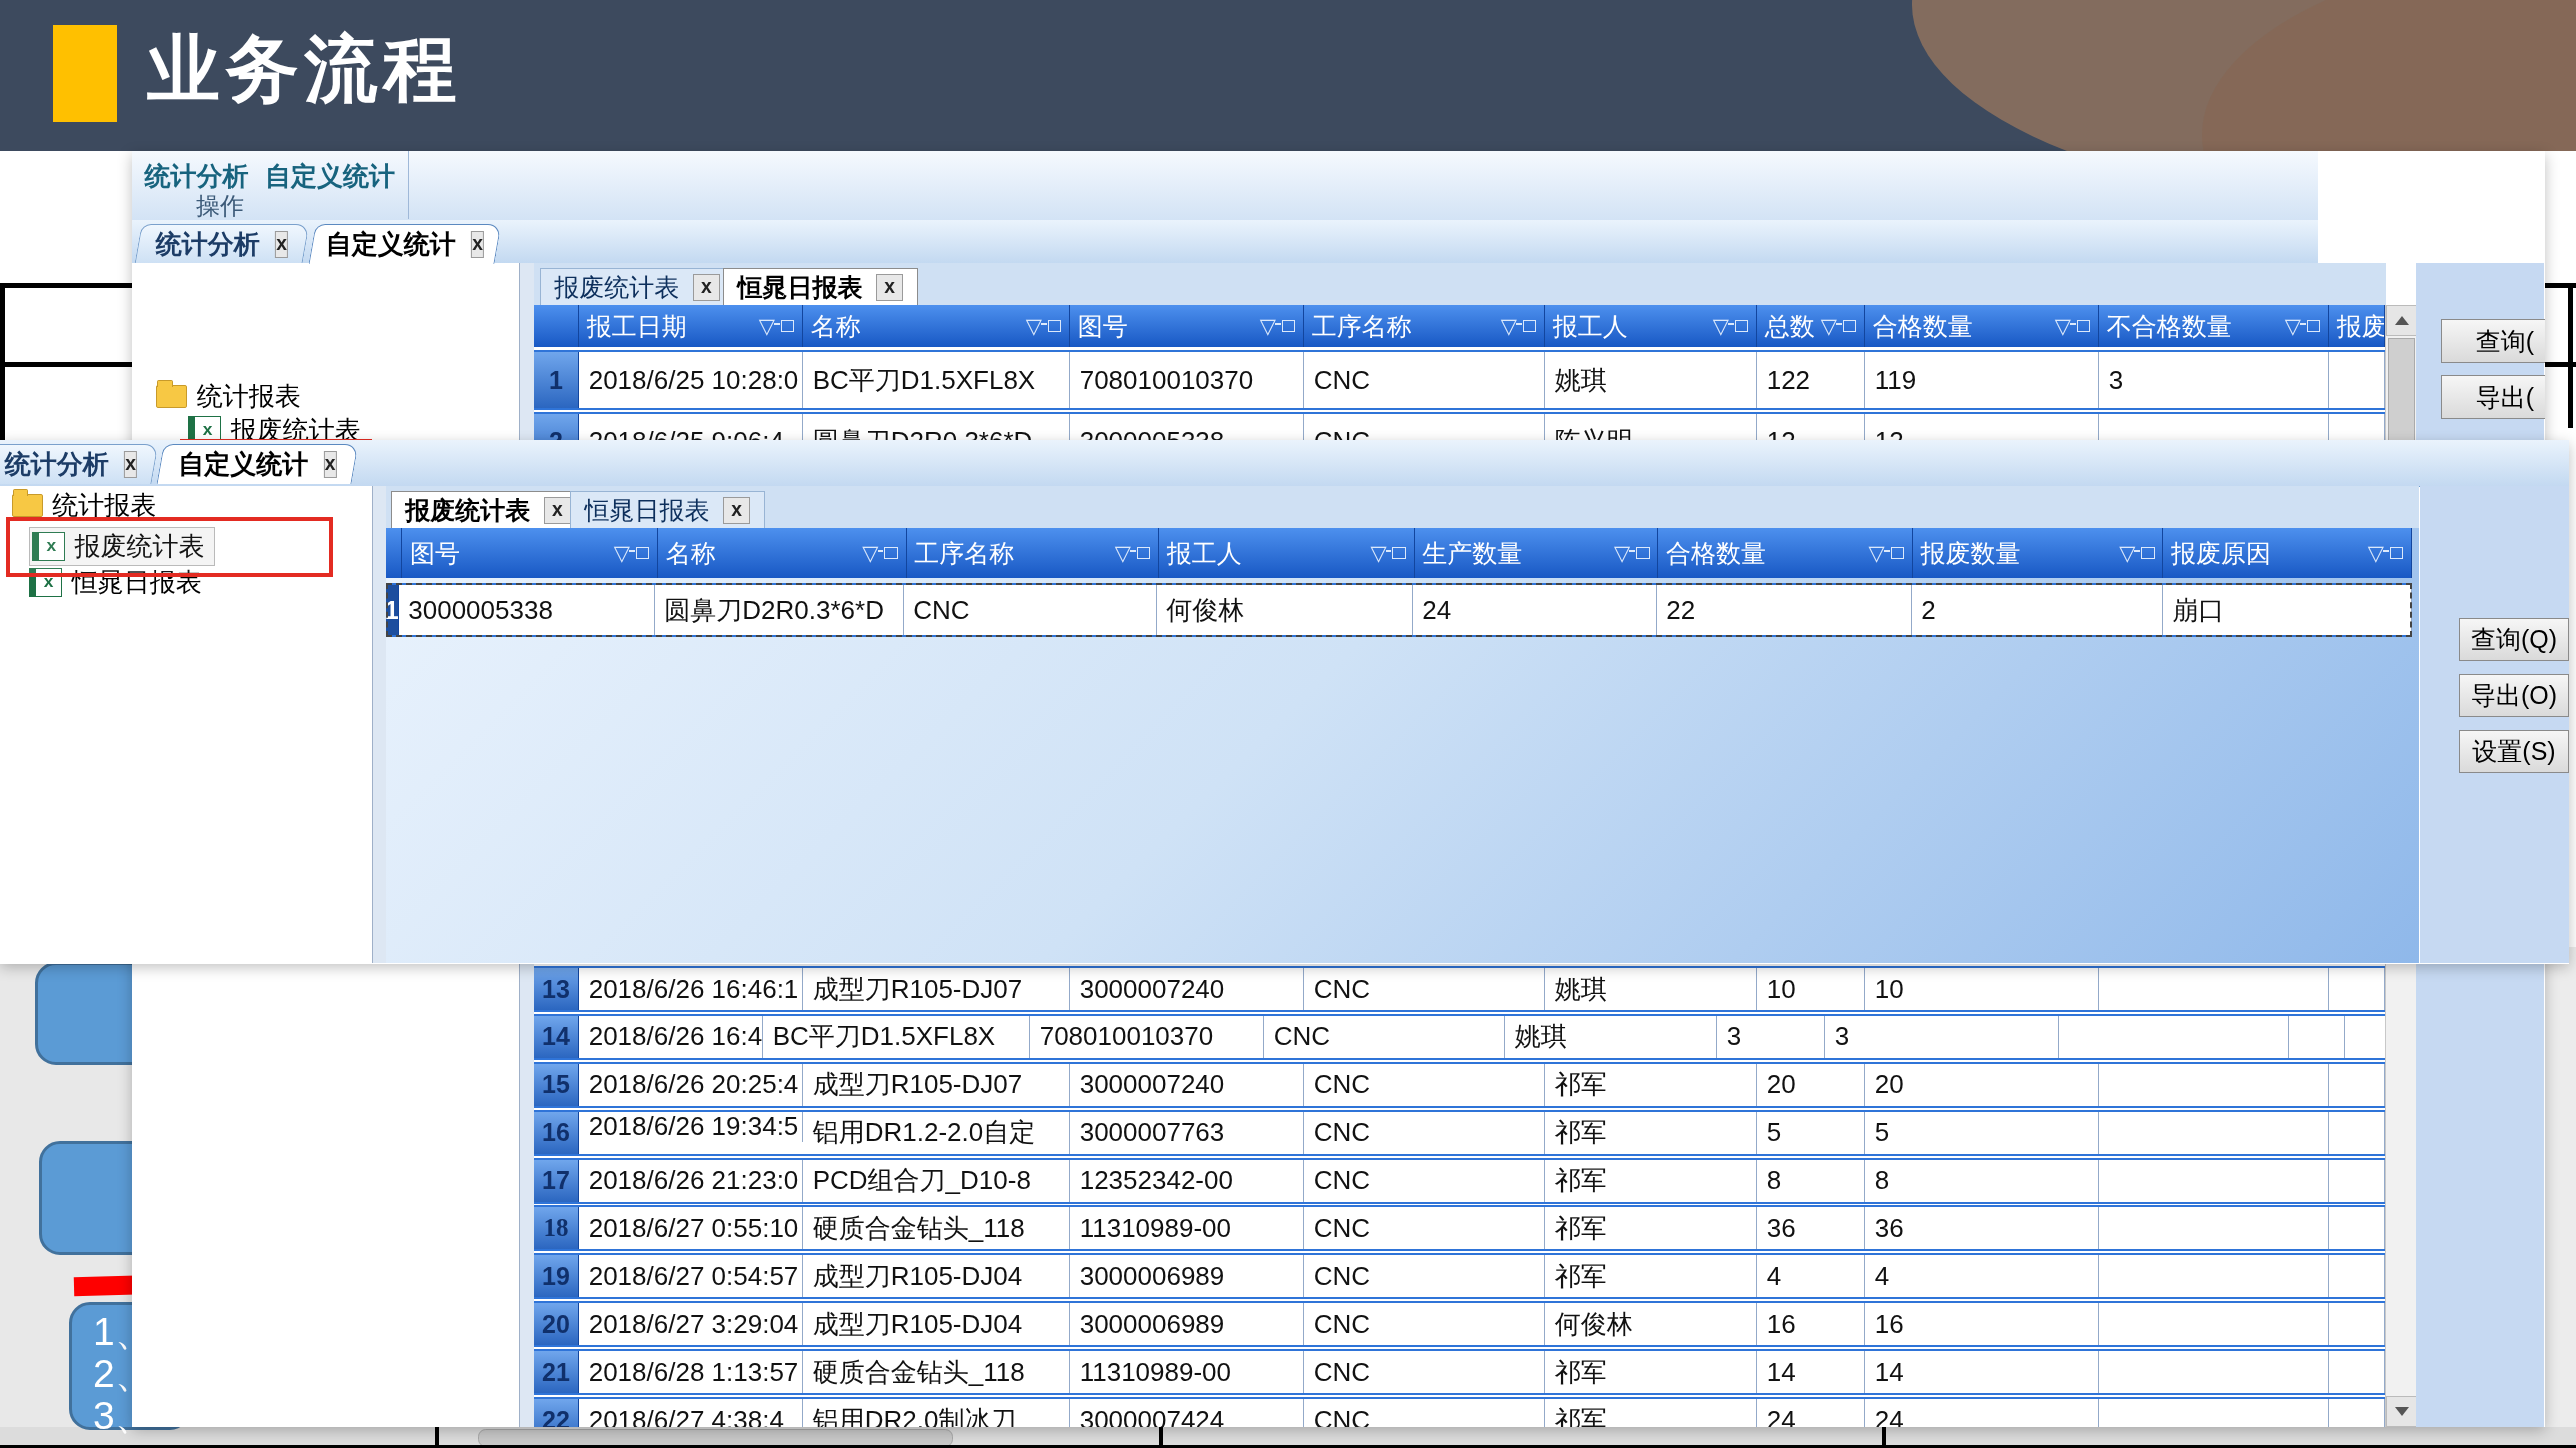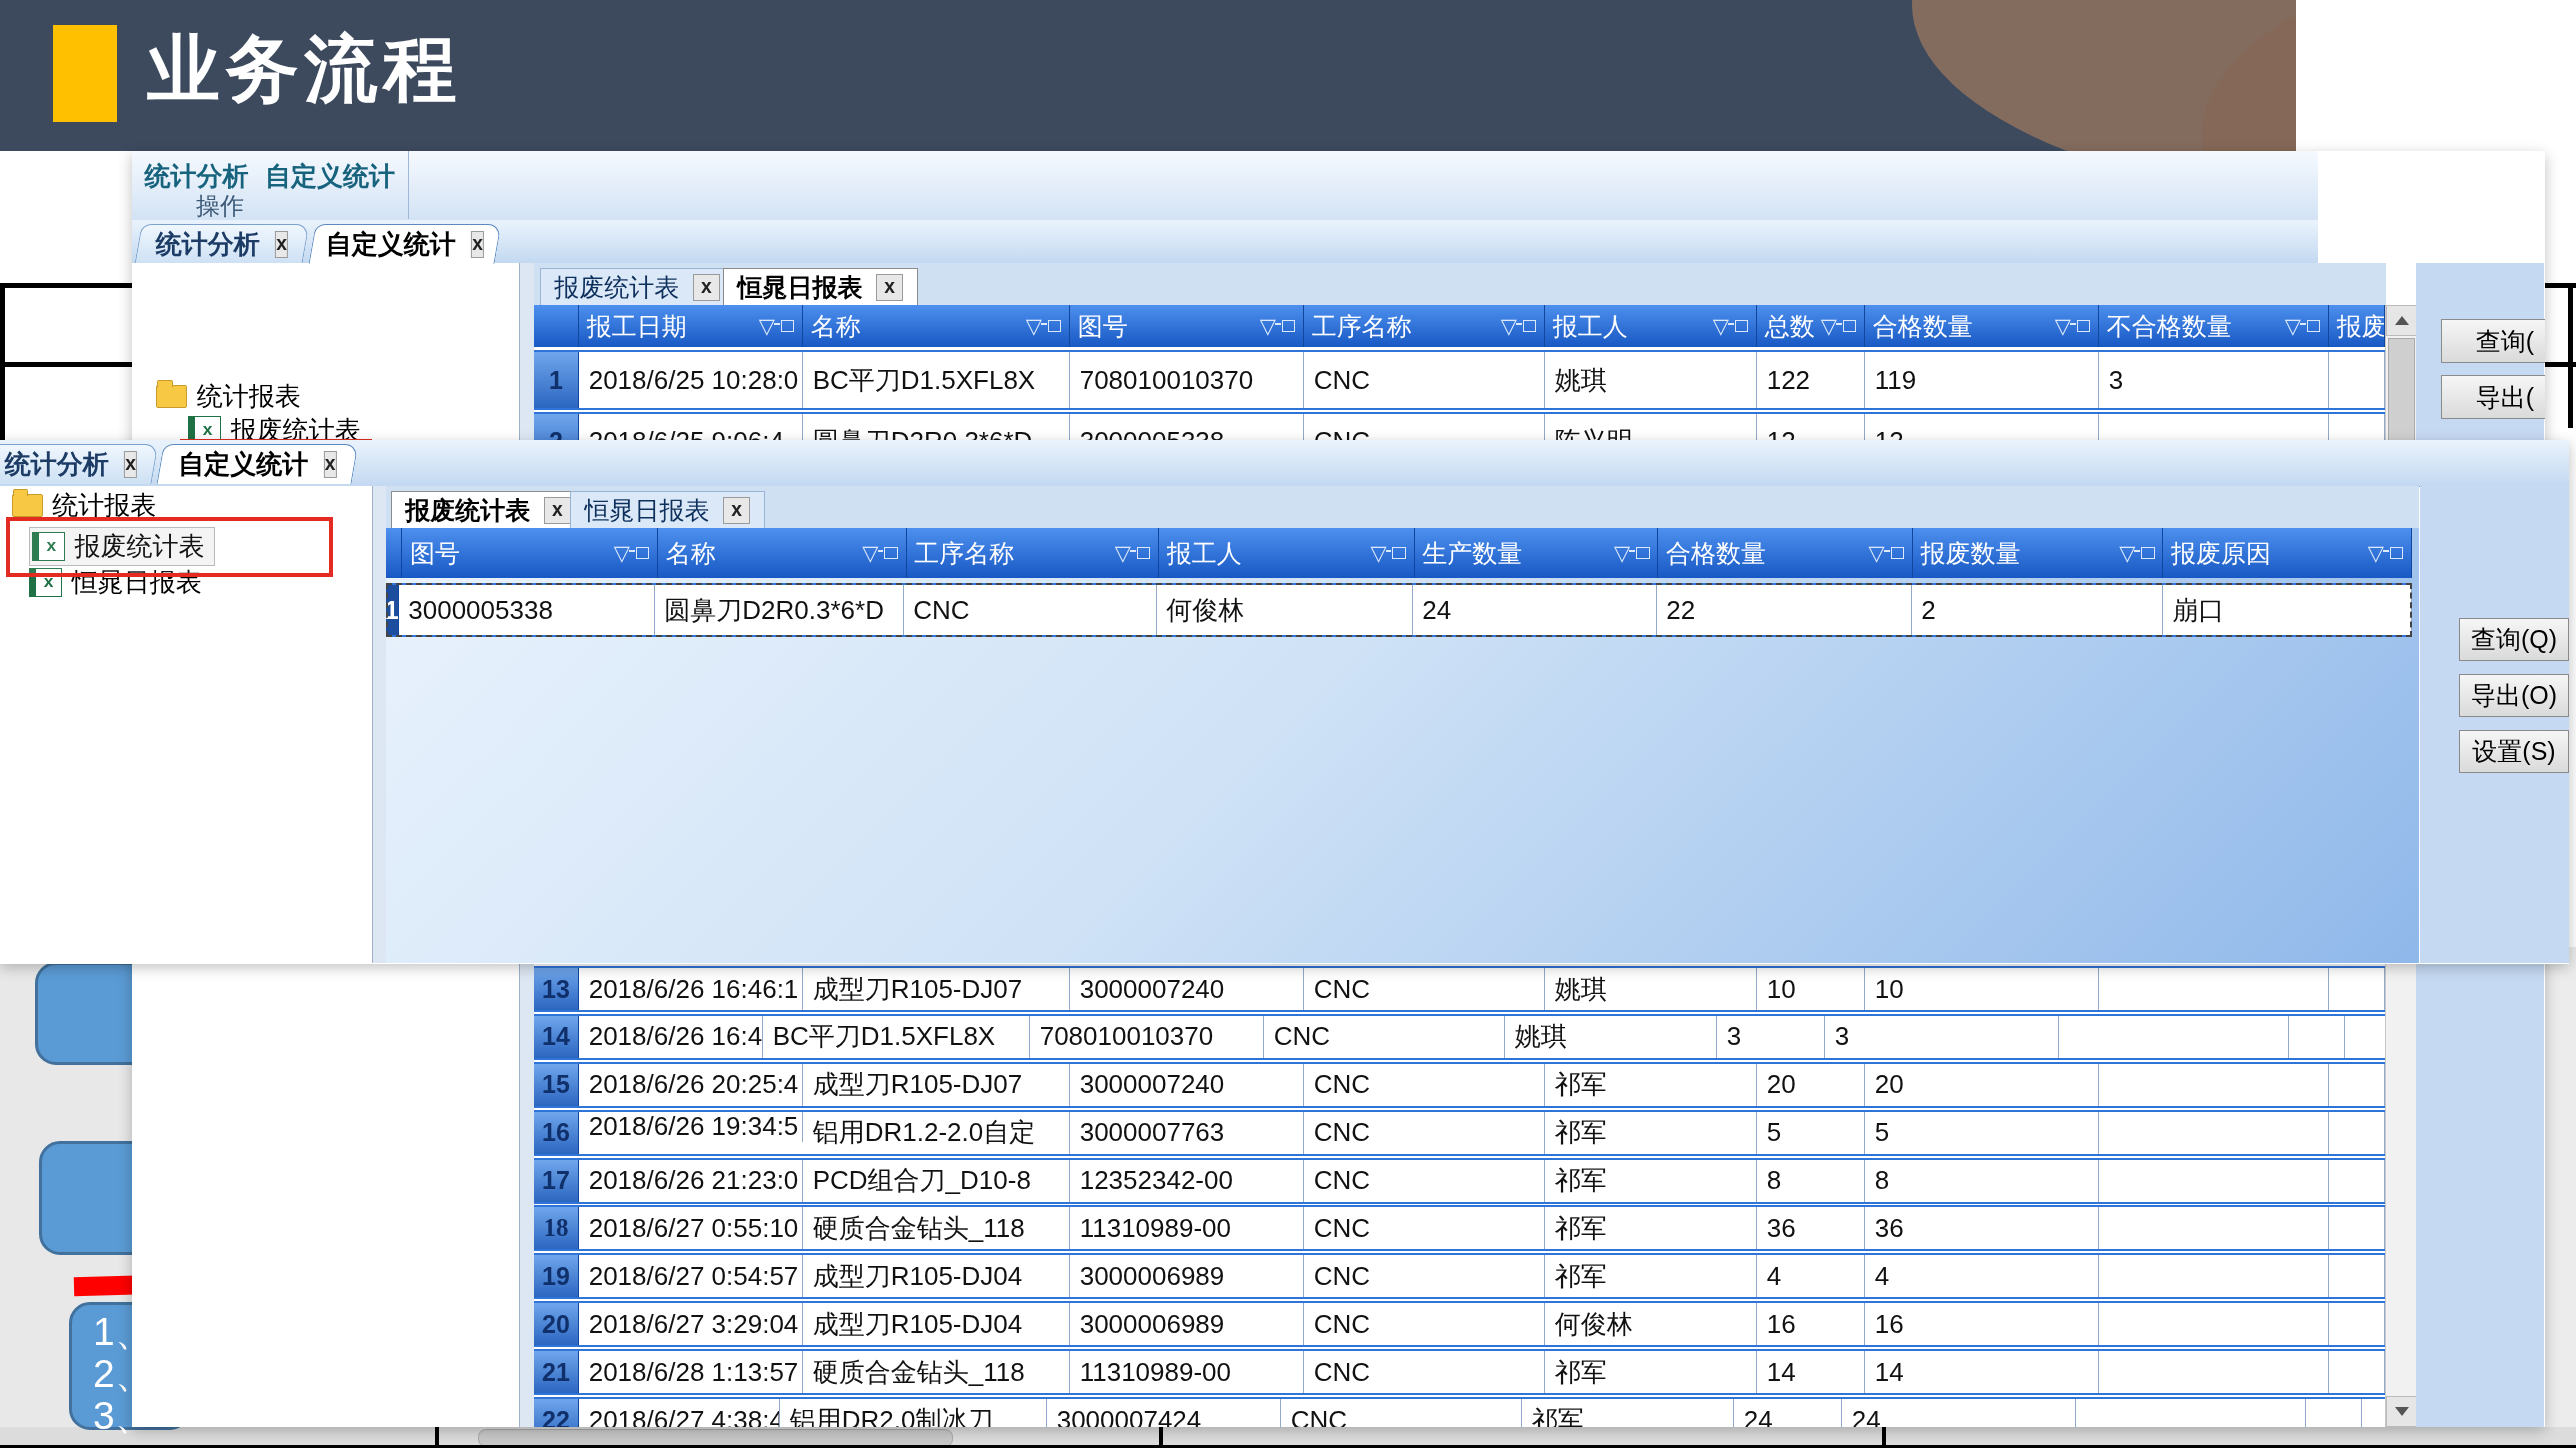--- a/index.html
+++ b/index.html
@@ -1,21 +1,21 @@
 <!DOCTYPE html>
 <html><head>
 <meta charset="utf-8">
 <style>
   html,body{margin:0;padding:0;}
   body{font-family:"Liberation Sans","DejaVu Sans",sans-serif;}
   #canvas{position:relative;width:2576px;height:1449px;background:#ffffff;overflow:hidden;}
   .abs{position:absolute;}
 
   
-  #top-bar{left:0;top:0;width:2296px;height:151px;background:#3d4a5e;overflow:hidden;z-index:1;}
+  #top-bar{left:0;top:0;width:2576px;height:151px;background:#3d4a5e;overflow:hidden;z-index:1;}
   #title-square{left:53px;top:25px;width:64px;height:97px;background:#ffc000;}
   #slide-title{left:147px;top:21px;font-size:73px;font-weight:bold;color:#ffffff;letter-spacing:5.8px;}
   .ellipse{border-radius:50%;position:absolute;}
   #ell1{left:1912px;top:-203px;width:1062px;height:415px;background:rgba(155,120,95,0.75);}
   #ell2{left:2202px;top:-58px;width:869px;height:386px;background:rgba(135,102,82,0.55);}
 
   
   .bg-line{background:#000;z-index:0;}
   #bg-band{left:0;top:1427px;width:2576px;height:19.3px;background:#dcdcdc;z-index:0;}
   .bg-tick{top:1427px;width:3.9px;height:19.3px;background:#000;z-index:1;}
@@ -372,21 +372,21 @@
           <div class="tcell" style="width: 234px; height: 42px;">11310989-00</div>
           <div class="tcell" style="width: 241px; height: 42px;">CNC</div>
           <div class="tcell" style="width: 212px; height: 42px;">祁军</div>
           <div class="tcell" style="width: 108px; height: 42px;">14</div>
           <div class="tcell" style="width: 234px; height: 42px;">14</div>
           <div class="tcell" style="width: 230px; height: 42px;"></div>
           <div class="tcell" style="width: 56px; height: 42px;"></div>
         </div>
         <div class="trow">
           <div class="numcell" style="width: 45px; height: 42px;">22</div>
-          <div class="tcell" style="width: 201px; height: 42px;">2018/6/27 4:38:4</div>
+          <div class="tcell" style="width: 224px; height: 42px;">2018/6/27 4:38:4</div>
           <div class="tcell" style="width: 267px; height: 42px;">铝用DR2.0制冰刀</div>
           <div class="tcell" style="width: 234px; height: 42px;">3000007424</div>
           <div class="tcell" style="width: 241px; height: 42px;">CNC</div>
           <div class="tcell" style="width: 212px; height: 42px;">祁军</div>
           <div class="tcell" style="width: 108px; height: 42px;">24</div>
           <div class="tcell" style="width: 234px; height: 42px;">24</div>
           <div class="tcell" style="width: 230px; height: 42px;"></div>
           <div class="tcell" style="width: 56px; height: 42px;"></div>
         </div>
       </div>

